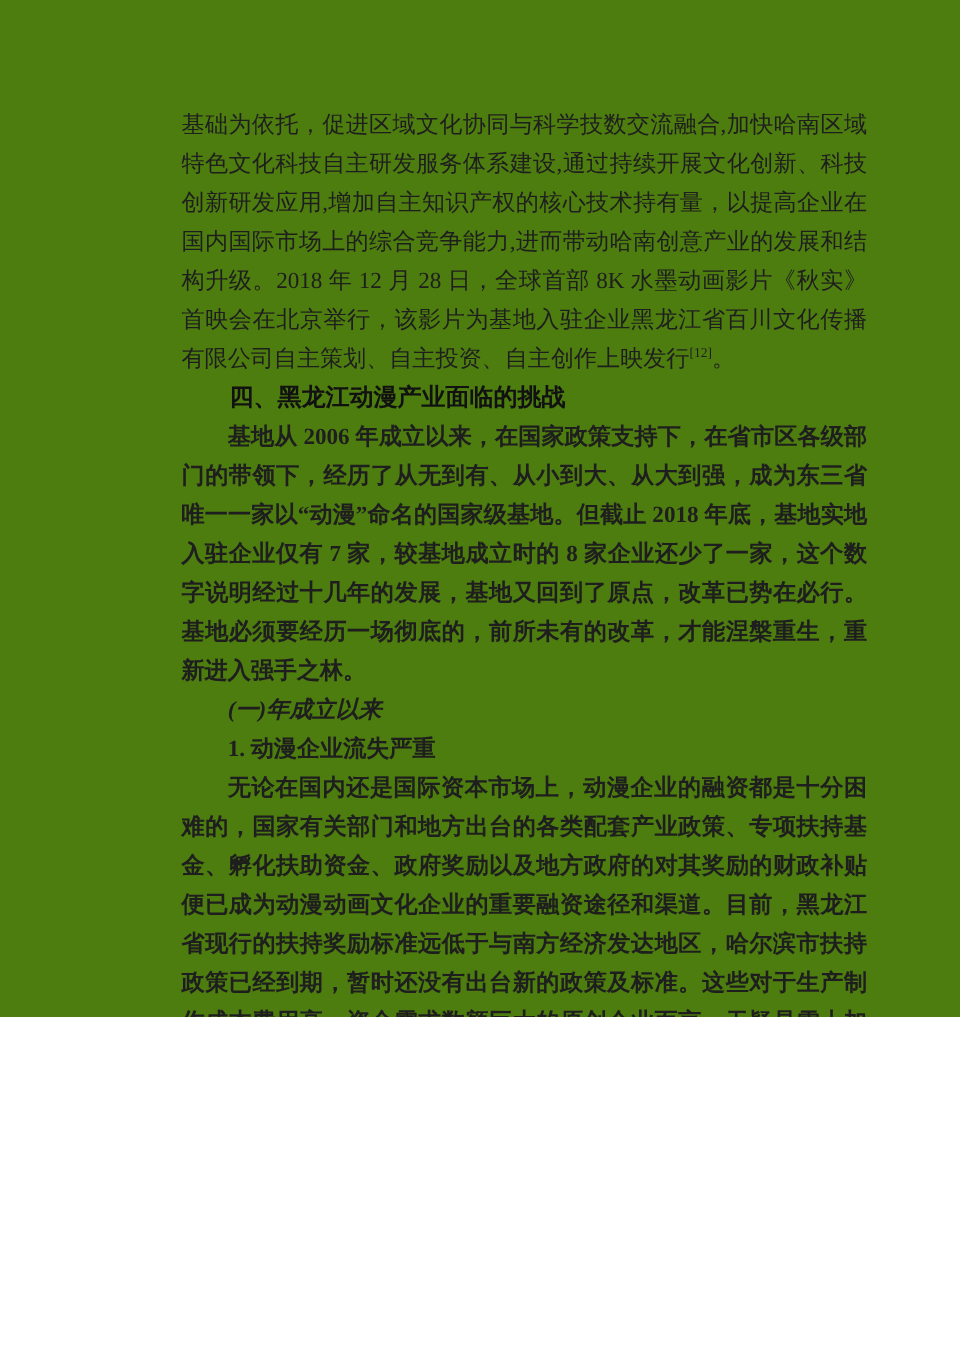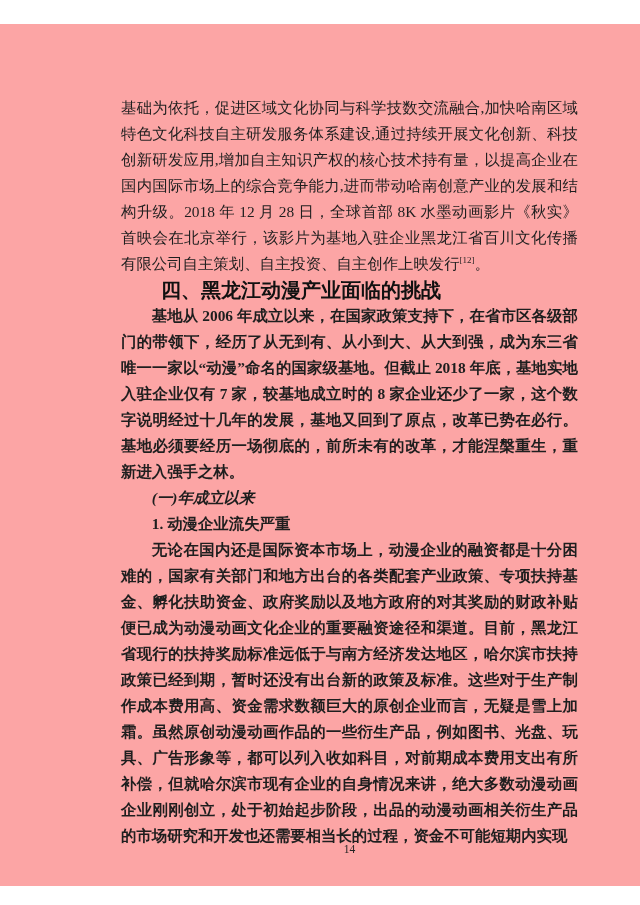--- a/index.html
+++ b/index.html
@@ -3,49 +3,48 @@
 <meta charset="utf-8">
 <style>
   html, body {
     margin: 0;
     padding: 0;
     background: #ffffff;
   }
   .page {
     position: relative;
     width: 640px;
-    height: 862px;
-    background: #fca5a5;
+    height: 678px;
+    background: #4d7c0f;
     overflow: hidden;
     font-family: "Liberation Serif", "DejaVu Serif", serif;
     color: #1e1e1e;
-    margin-top: 24px;
   }
   .content {
     position: absolute;
     left: 121px;
     top: 71px;
     width: 457px;
   }
   .para {
     margin: 0;
     font-size: 15.4px;
     line-height: 26px;
     text-align: justify;
     text-justify: inter-ideograph;
     word-break: break-all;
   }
   .indent { text-indent: 2em; font-weight: bold; }
   .heading {
     margin: 0;
-    font-size: 20px;
+    font-size: 16px;
     line-height: 26px;
     font-weight: bold;
     text-indent: 2em;
-    font-family: Liberation Sans, sans-serif;
+    font-family: Liberation Mono, monospace;
     color: #111111;
   }
   .kaiti {
     font-style: italic;
   }
   .cite-sup {
     font-size: 9px;
     vertical-align: super;
     line-height: 0;
   }

